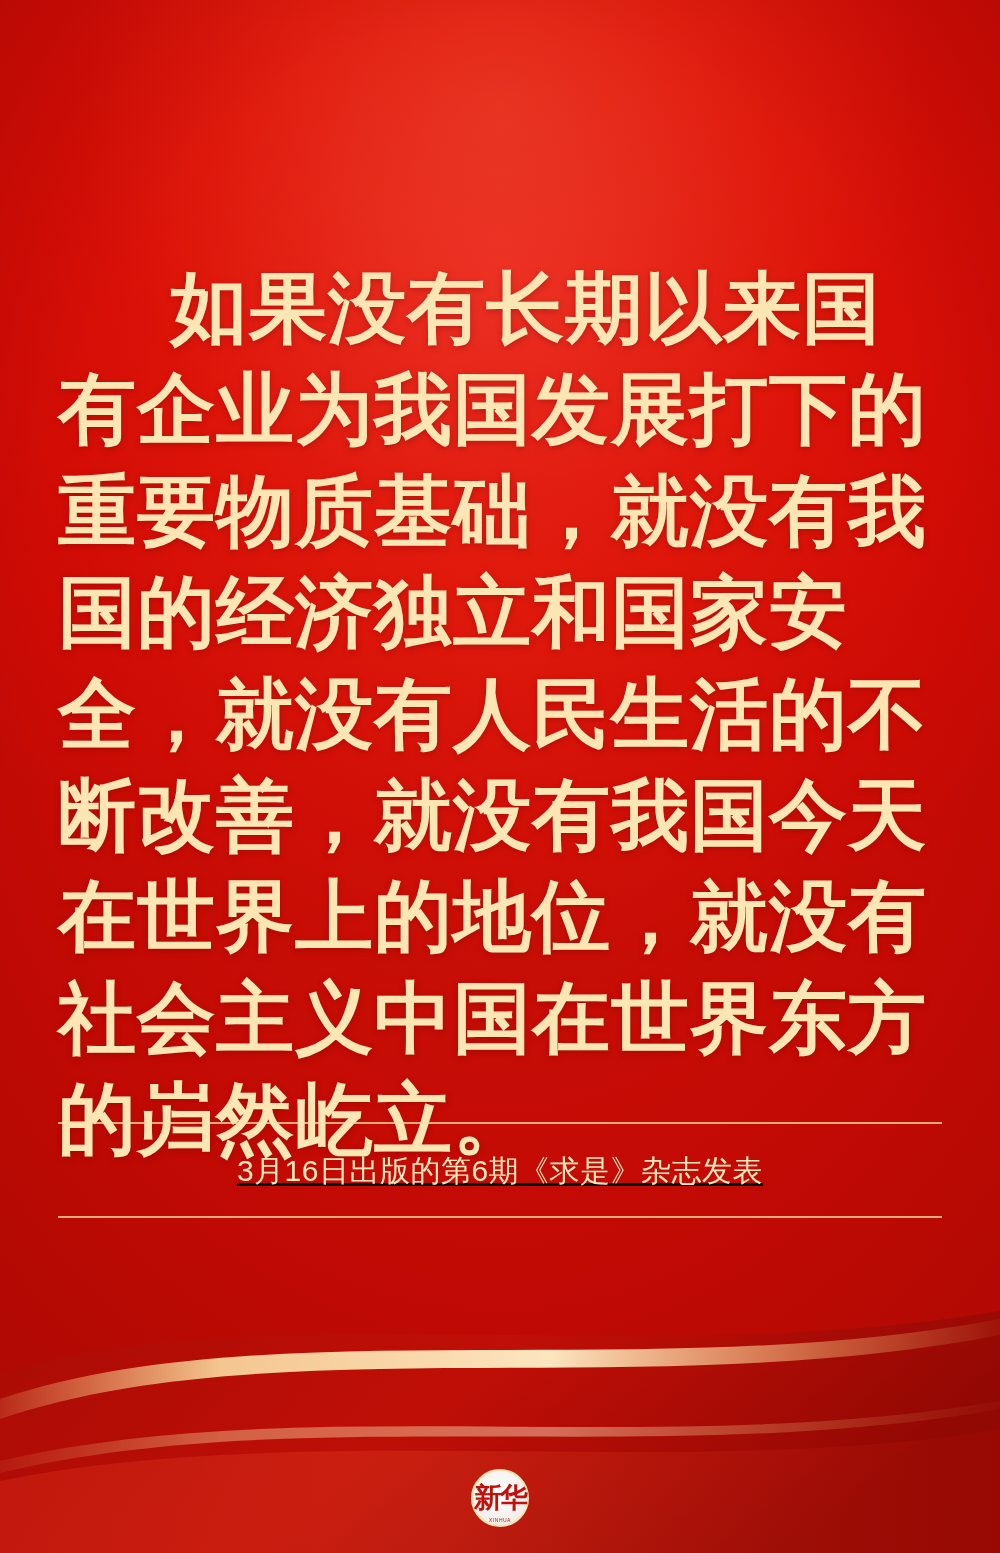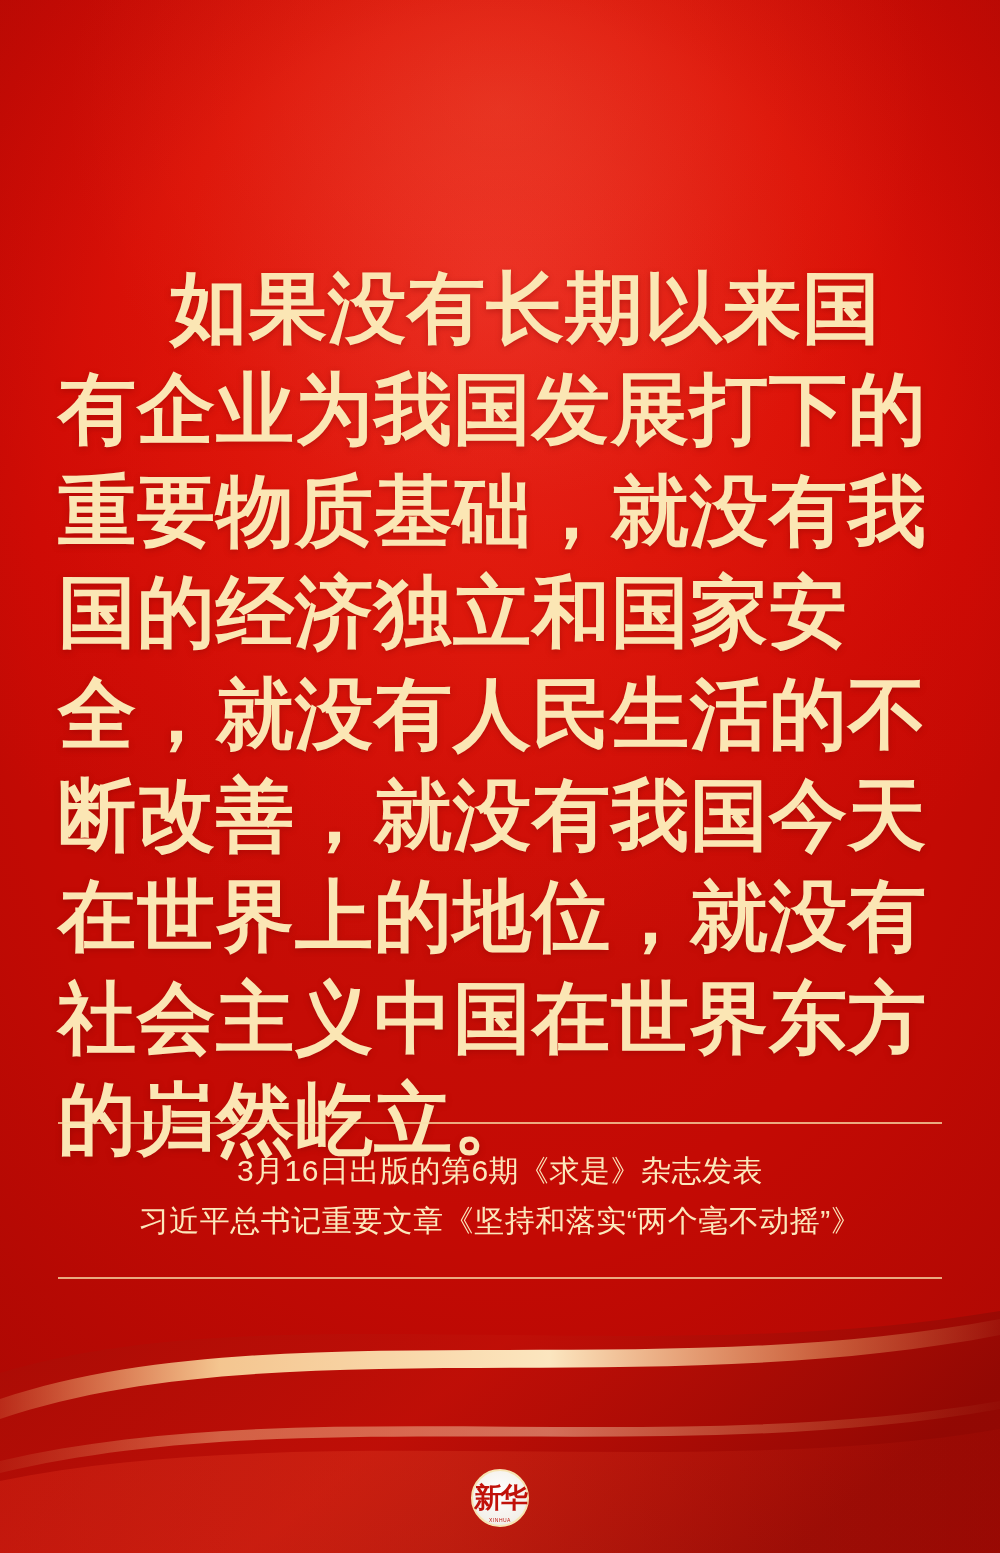--- a/index.html
+++ b/index.html
@@ -58,25 +58,26 @@
     font-family: "Liberation Serif", "DejaVu Serif", serif;
   }
 
   
   .source-block {
     position: absolute;
     left: 50%;
     transform: translateX(-50%);
     top: 1122px;
     width: 884px;
-    padding: 22px 0 32px;
+    padding: 22px 0 20px;
     border-top: 2px solid rgba(250,224,170,0.75);
     border-bottom: 2px solid rgba(250,224,170,0.75);
     box-sizing: border-box;
     text-align: center;
+    text-decoration: underline;
   }
   .source-line {
     color: #fce8bc;
     font-size: 30px;
     line-height: 1.65;
     font-family: "Liberation Sans", sans-serif;
     letter-spacing: 0.5px;
     white-space: nowrap;
   }
 
@@ -146,21 +147,20 @@
 
   <div class="top-glow"></div>
   <div class="vignette"></div>
 
   <div class="quote-wrap">
     <p class="quote">如果没有长期以来国有企业为我国发展打下的重要物质基础，就没有我国的经济独立和国家安全，就没有人民生活的不断改善，就没有我国今天在世界上的地位，就没有社会主义中国在世界东方的岿然屹立。</p>
   </div>
 
   <div class="source-block">
     <div class="source-line">3月16日出版的第6期《求是》杂志发表</div>
-    <div class="source-line">习近平总书记重要文章《坚持和落实“两个毫不动摇”》</div>
   </div>
 
   <svg class="ribbon" viewBox="0 0 1000 330" preserveAspectRatio="none">
     <defs>
       <linearGradient id="gold1" x1="0" y1="0" x2="1" y2="0">
         <stop offset="0%" stop-color="#ffd98a" stop-opacity="0.15"></stop>
         <stop offset="22%" stop-color="#ffe6a8" stop-opacity="0.85"></stop>
         <stop offset="55%" stop-color="#fff1c9" stop-opacity="0.95"></stop>
         <stop offset="85%" stop-color="#ffd98a" stop-opacity="0.35"></stop>
         <stop offset="100%" stop-color="#ffd98a" stop-opacity="0.05"></stop>

